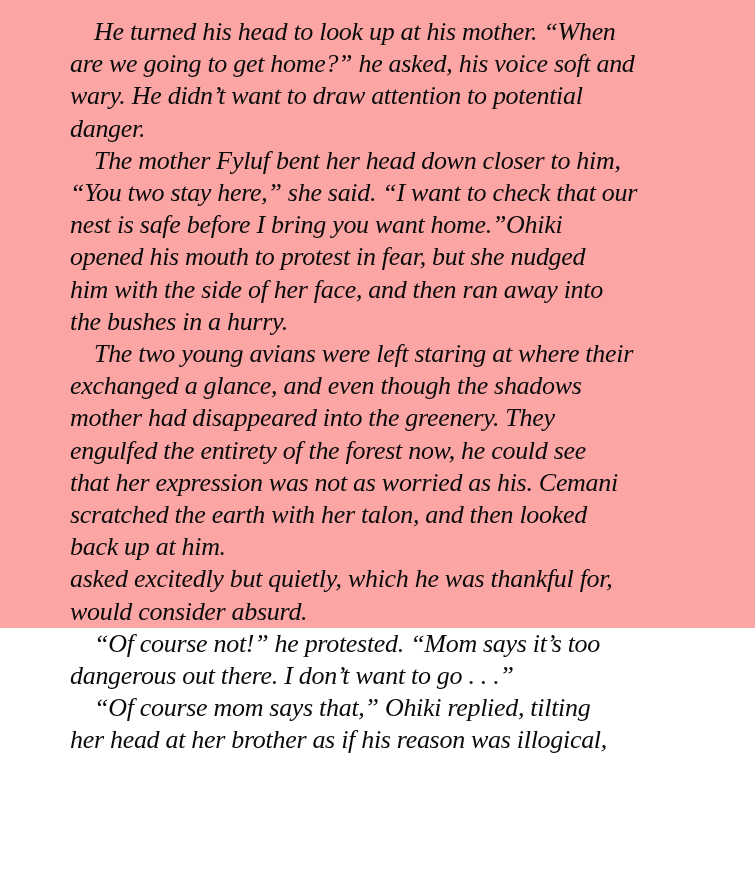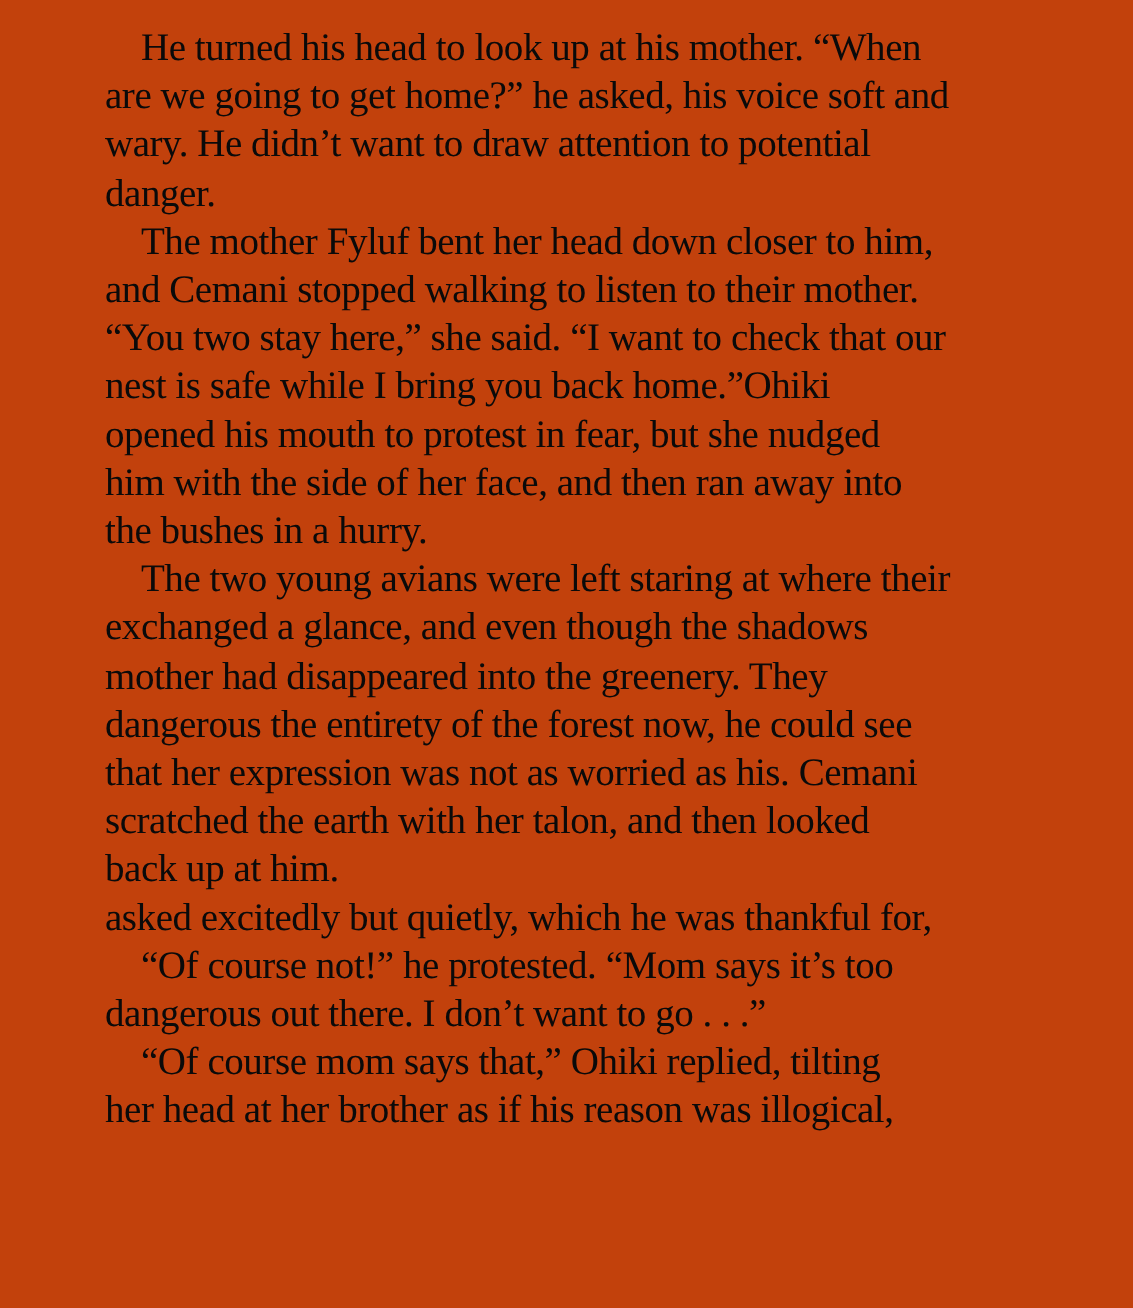--- a/index.html
+++ b/index.html
@@ -8,58 +8,59 @@
   }
   body {
     width: 755px;
     height: 872px;
     background: #ffffff;
     overflow: hidden;
   }
   .page {
     box-sizing: border-box;
     width: 755px;
-    height: 872px;
+    height: 628px;
     padding: 16px 50px 0 70px;
     font-family: "Liberation Serif", "DejaVu Serif", serif;
     font-size: 26px;
     line-height: 32.2px;
     letter-spacing: -0.3px;
     color: #0a0a0a;
-    background: #c2410c;
+    background: #fca5a5;
+    font-style: italic;
   }
   .line {
     white-space: pre;
   }
   .line.indent {
     padding-left: 24px;
   }
 </style>
 </head>
 <body>
 
 <div class="page">
   <div>
       <div class="line indent">He turned his head to look up at his mother. “When</div>
       <div class="line">are we going to get home?” he asked, his voice soft and</div>
       <div class="line">wary. He didn’t want to draw attention to potential</div>
       <div class="line">danger.</div>
       <div class="line indent">The mother Fyluf bent her head down closer to him,</div>
-      <div class="line">and Cemani stopped walking to listen to their mother.</div>
       <div class="line">“You two stay here,” she said. “I want to check that our</div>
-      <div class="line">nest is safe while I bring you back home.”Ohiki</div>
+      <div class="line">nest is safe before I bring you want home.”Ohiki</div>
       <div class="line">opened his mouth to protest in fear, but she nudged</div>
       <div class="line">him with the side of her face, and then ran away into</div>
       <div class="line">the bushes in a hurry.</div>
       <div class="line indent">The two young avians were left staring at where their</div>
       <div class="line">exchanged a glance, and even though the shadows</div>
       <div class="line">mother had disappeared into the greenery. They</div>
-      <div class="line">dangerous the entirety of the forest now, he could see</div>
+      <div class="line">engulfed the entirety of the forest now, he could see</div>
       <div class="line">that her expression was not as worried as his. Cemani</div>
       <div class="line">scratched the earth with her talon, and then looked</div>
       <div class="line">back up at him.</div>
       <div class="line">asked excitedly but quietly, which he was thankful for,</div>
+      <div class="line">would consider absurd.</div>
       <div class="line indent">“Of course not!” he protested. “Mom says it’s too</div>
       <div class="line">dangerous out there. I don’t want to go . . .”</div>
       <div class="line indent">“Of course mom says that,” Ohiki replied, tilting</div>
       <div class="line">her head at her brother as if his reason was illogical,</div>
     </div>
 </div>
 
 </body></html>

